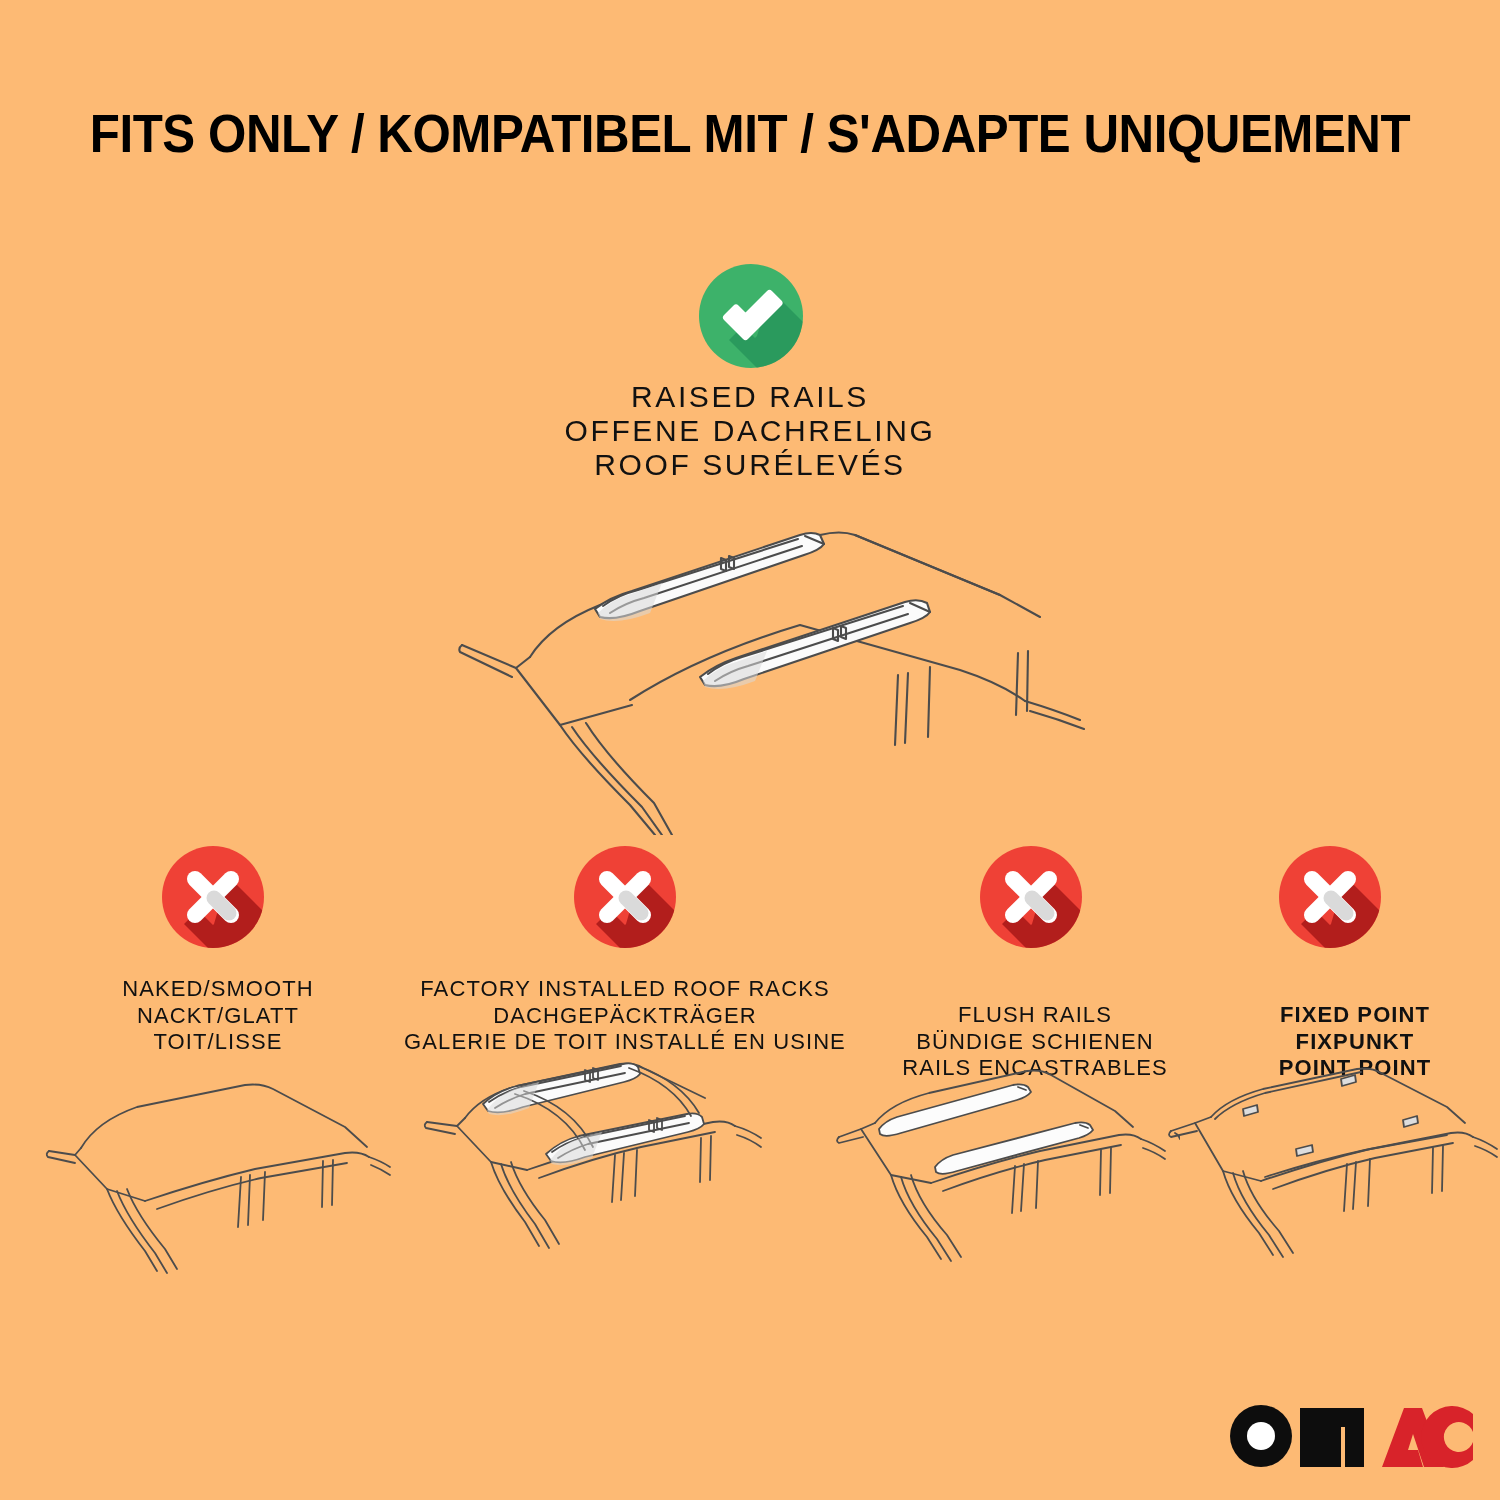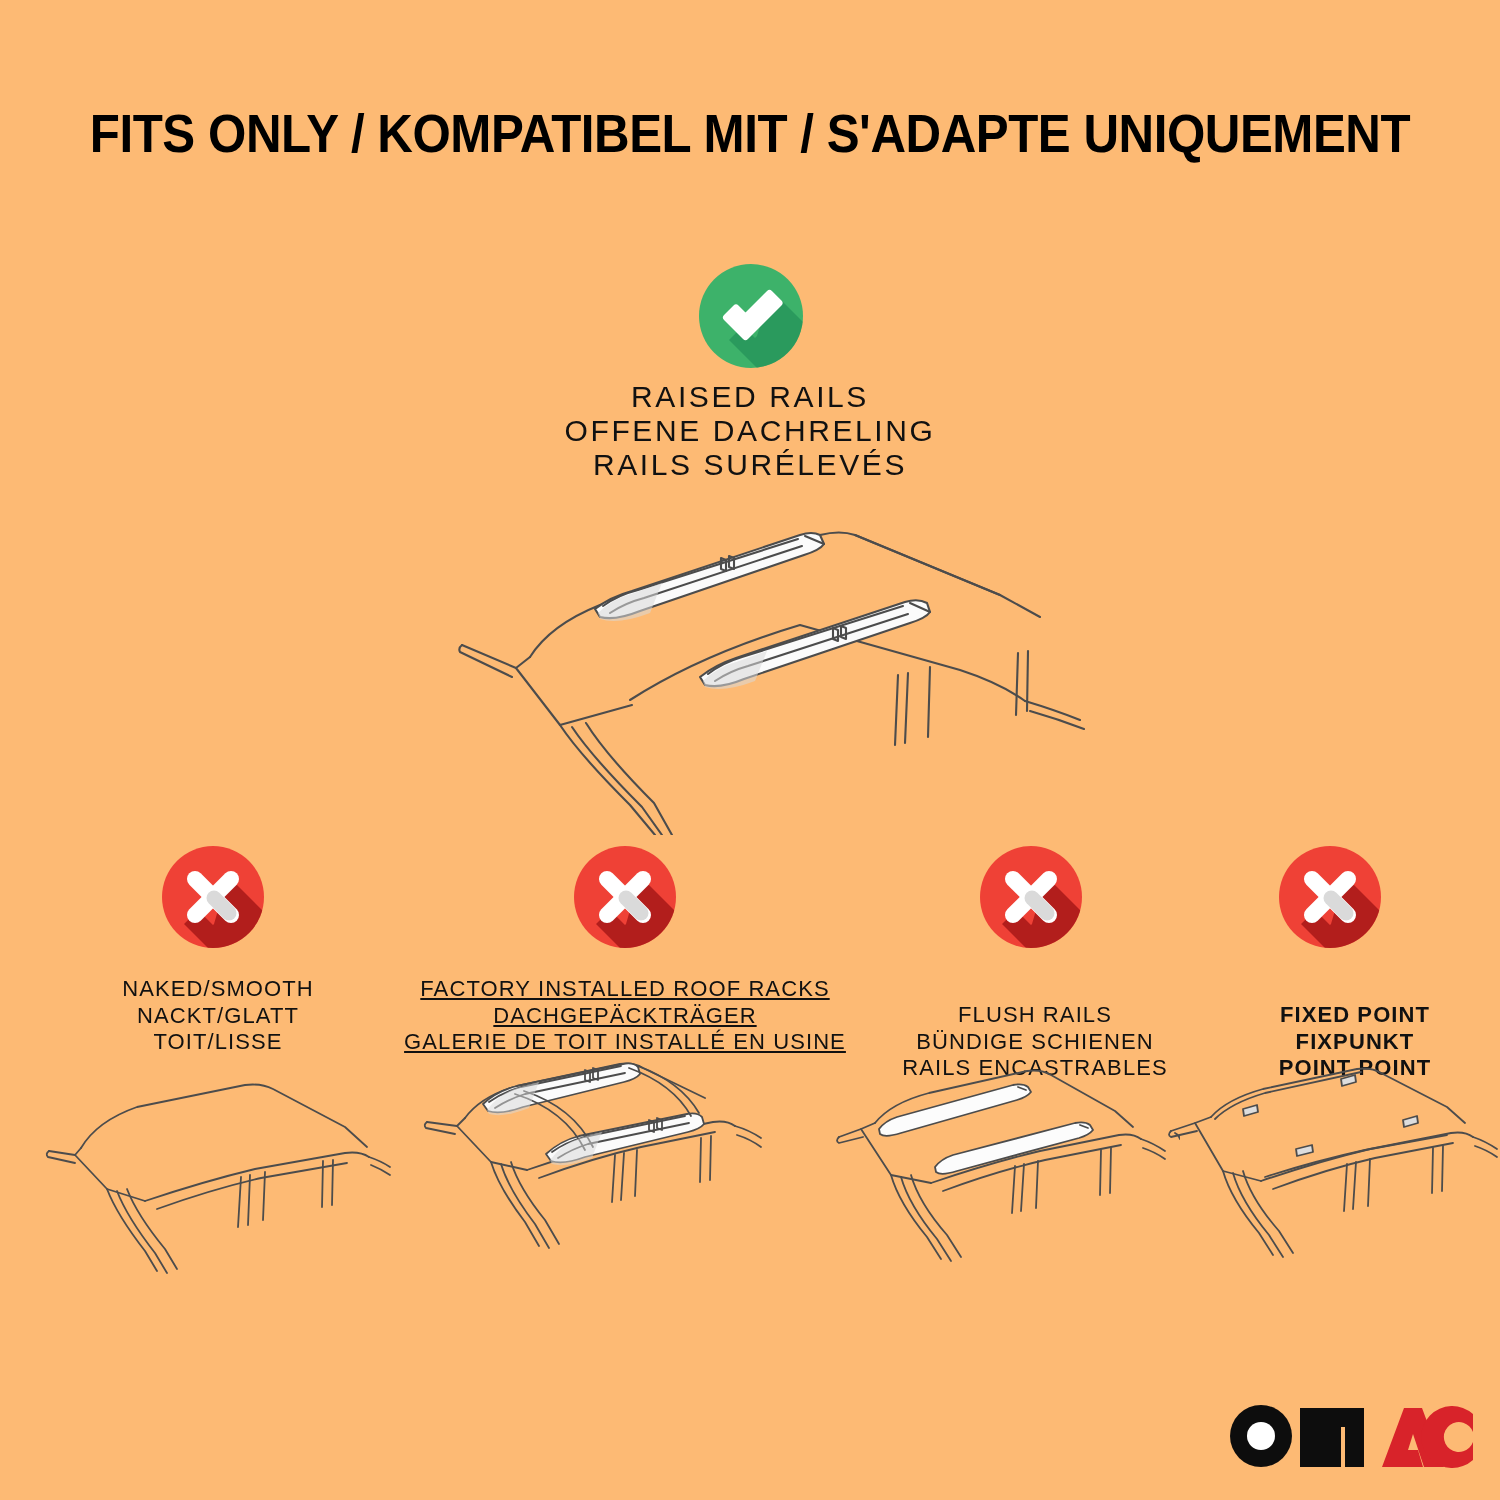--- a/index.html
+++ b/index.html
@@ -63,21 +63,21 @@
     text-align: center;
   }
 
   .cap-small {
     font-size: 22px;
     line-height: 26.5px;
     letter-spacing: 1.1px;
     margin-top: 36px;
   }
   #cap-0 { left: 28px;   top: 940px;  width: 380px; }
-  #cap-1 { left: 385px;  top: 940px;  width: 480px; text-decoration: underline; }
+  #cap-1 { left: 385px;  top: 940px;  width: 480px; }
   #cap-2 { left: 855px;  top: 966px;  width: 360px; }
   #cap-3 { left: 1215px; top: 966px;  width: 280px; font-weight: bold; }
 
   
   .roof {
     position: absolute;
   }
   .roof svg { display: block; }
 
   
@@ -106,21 +106,21 @@
       <g clip-path="url(#clipGreen)">
         <polygon points="72,26 104,58 104,104 58,104 30,76 44,62 56,74 58,72" fill="#1F8A56" opacity="0.62"></polygon>
       </g>
       <path d="M27.5 53.5 L37 44 L46.5 53.5 L70.5 29.5 L80 39 L46.5 72.5 Z" fill="#FFFFFF" stroke="#FFFFFF" stroke-width="7" stroke-linejoin="round" stroke-linecap="round"></path>
     </svg>
   </div>
 
   <div class="caption" id="cap-main">
     <span class="line">RAISED RAILS</span>
     <span class="line">OFFENE DACHRELING</span>
-    <span class="line">RAILS SURÉLEVÉS</span>
+    <span class="line">ROOF SURÉLEVÉS</span>
   </div>
 
   <div class="roof" style="left:400px; top:505px;">
     <svg width="700" height="330" viewBox="0 0 700 330">
       <g fill="none" stroke="#4C4C4C" stroke-width="2.1" stroke-linecap="round" stroke-linejoin="round">
 
         <path d="M130 152 Q150 120 200 100 L420 30 Q440 25 455 30 L600 90"></path>
         <path d="M455 30 L600 90 L640 112"></path>
         <path d="M230 195 Q300 150 400 120 L560 165 Q600 178 625 196"></path>
 

